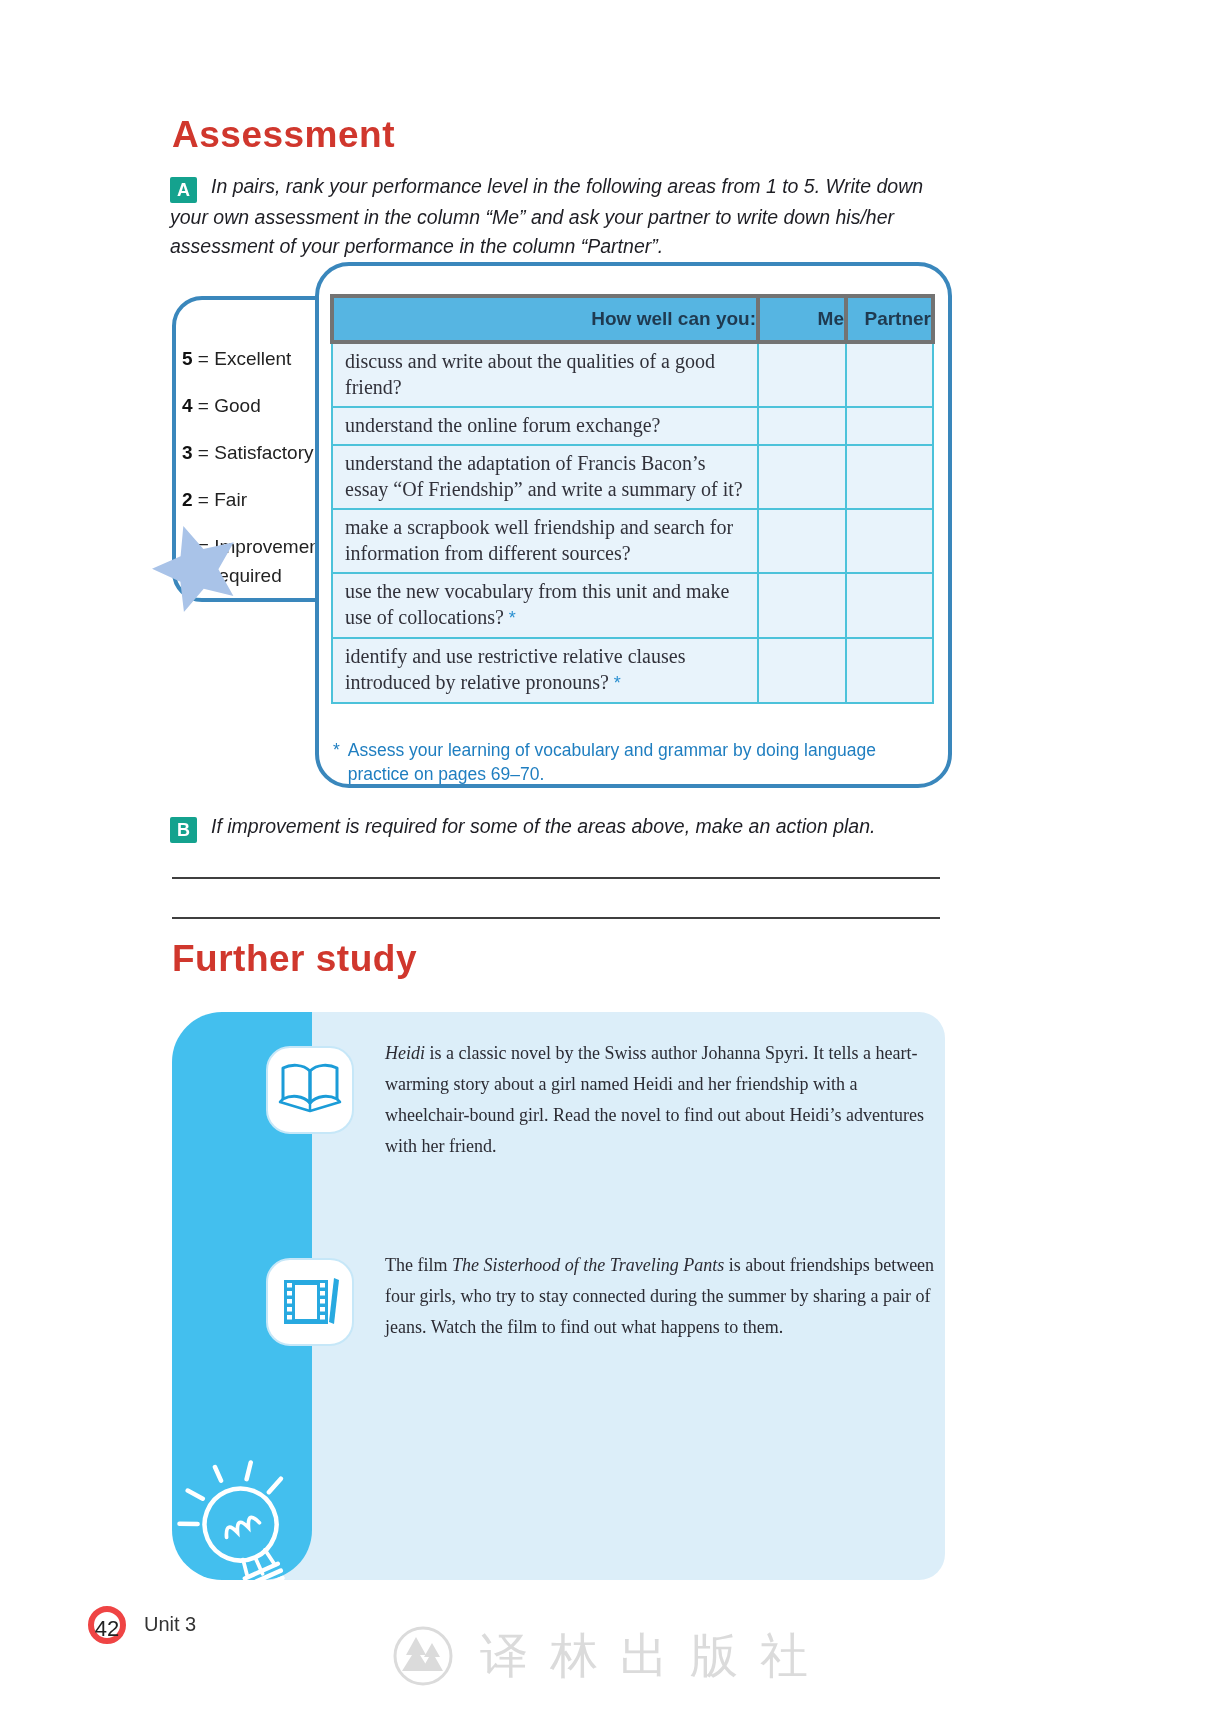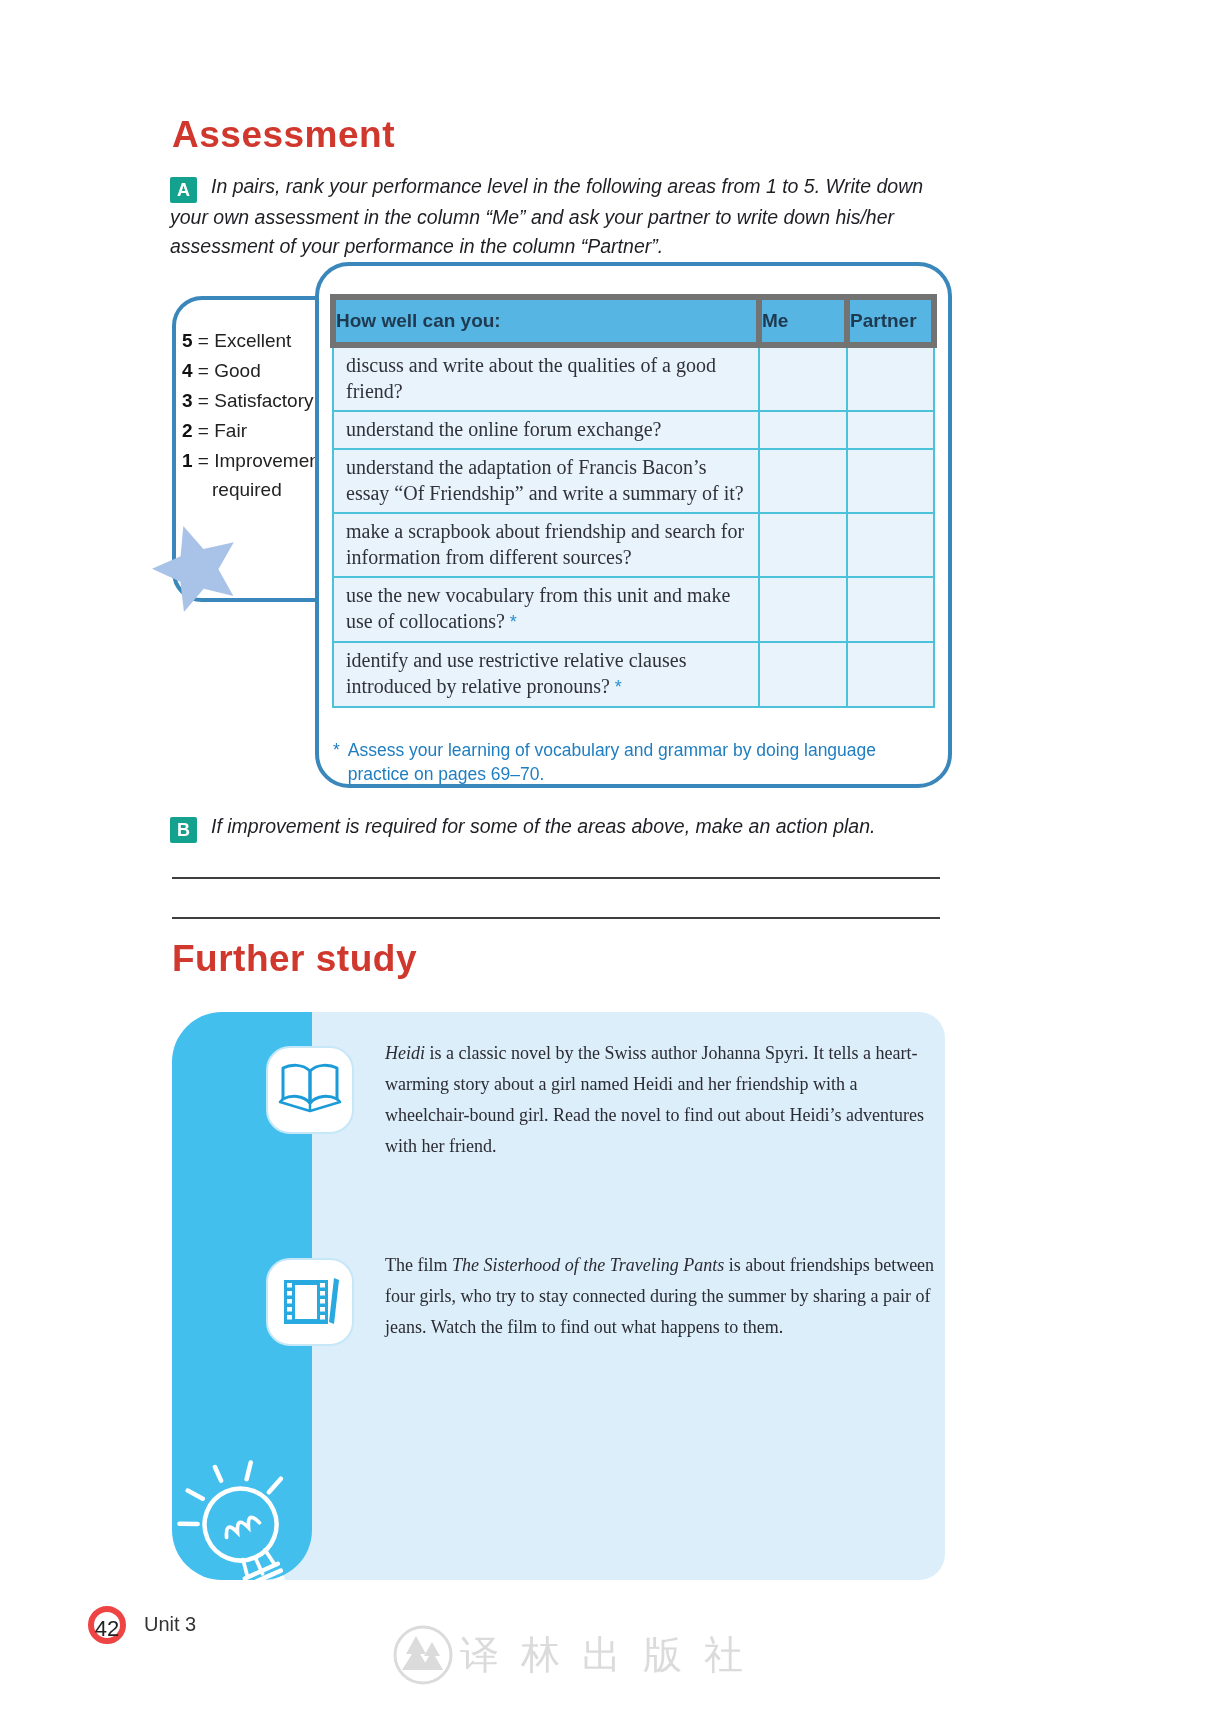--- a/index.html
+++ b/index.html
@@ -21,32 +21,32 @@
   #section-b{top:812px;}
   .badge{display:inline-block;width:27px;height:26px;margin-right:14px;
          background:#14a28e;color:#fff;font-style:normal;font-weight:bold;
          font-size:18px;text-align:center;line-height:26px;border-radius:2px;
          vertical-align:-3px;}
   
   .legend-box{position:absolute;left:172px;top:296px;width:185px;height:306px;
       border:4px solid #3a87bc;border-radius:30px;background:#fff;z-index:1;box-sizing:border-box;}
   .legend{position:absolute;left:182px;top:326px;width:158px;z-index:2;
       list-style:none;margin:0;padding:0;font-size:19px;line-height:29px;color:#222;}
-  .legend li{margin-bottom:1px;padding-left:30px;text-indent:-30px;}
+  .legend li{margin-bottom:1px;padding-left:30px;text-indent:-30px;margin-top:18px;}
   .legend b{font-weight:bold;color:#111;}
   .star{position:absolute;left:153px;top:524px;z-index:3;transform:rotate(-18deg);}
   
   .main-box{position:absolute;left:315px;top:262px;width:637px;height:526px;
       background:#fff;border:4px solid #3a87bc;border-radius:34px;z-index:2;box-sizing:border-box;}
   table.assess{position:absolute;left:11px;top:28px;width:601px;
       border-collapse:collapse;table-layout:fixed;}
   table.assess th{
       background:#56b5e2;color:#1f3a50;font-size:19px;font-weight:bold;
-      font-family:"Liberation Sans",sans-serif;height:42px;text-align:left;
-      border:6px solid #737373;padding:0;}
+      font-family:"Liberation Sans",sans-serif;height:42px;text-align:right;
+      border:4px solid #737373;padding:0;}
   table.assess td{
       background:#e8f3fb;border:2px solid #4cc2da;
       font-family:"Liberation Serif",serif;font-size:20px;line-height:26px;
       color:#31313a;padding:4px 12px 6px;vertical-align:top;}
   col.c-q{width:426px;} col.c-me{width:88px;} col.c-pt{width:87px;}
   .note-star{color:#2a8fd0;font-family:"Liberation Sans",sans-serif;font-size:18px;}
   .footnote{position:absolute;left:14px;top:472px;width:600px;display:flex;
       color:#1f7ec0;font-size:17.5px;line-height:24px;}
   .footnote .sym{margin-right:8px;}
   
@@ -65,22 +65,22 @@
       font-family:"Liberation Serif",serif;font-size:18px;line-height:31px;color:#2b2b33;}
   #fs-para-0{top:1038px;} #fs-para-1{top:1250px;}
   .fs-para .it{font-style:italic;}
   .bulb{position:absolute;left:168px;top:1455px;z-index:3;transform:rotate(-24deg);}
   
   .page-num{position:absolute;left:88px;top:1606px;width:38px;height:38px;
       border:6px solid #ef4444;border-radius:50%;box-sizing:border-box;
       text-align:center;line-height:34px;font-size:22px;color:#222;}
   .unit-label{position:absolute;left:144px;top:1613px;font-size:20px;color:#333;}
   .watermark{position:absolute;left:392px;top:1624px;display:flex;align-items:center;z-index:0;}
-  .watermark .wm-text{font-family:"Liberation Serif",serif;font-size:39px;
-      letter-spacing:22px;color:#dbdbdb;margin-left:6px;}
+  .watermark .wm-text{font-family:"Liberation Serif",serif;font-size:48px;
+      letter-spacing:22px;color:#dbdbdb;margin-left:26px;}
 </style>
 </head>
 <body>
 
 <div class="page">
 
   <h1 class="red-heading" id="assessment-heading">Assessment</h1>
 
   <div class="instr" id="section-a">
     <span class="badge">A</span><span>In pairs, rank your performance level in the following areas from 1 to 5. Write down your own assessment in the column “Me” and ask your partner to write down his/her assessment of your performance in the column “Partner”.</span>
@@ -122,21 +122,21 @@
             <td>understand the online forum exchange?</td>
             <td></td>
             <td></td>
           </tr>
           <tr>
             <td>understand the adaptation of Francis Bacon’s essay “Of Friendship” and write a summary of it?</td>
             <td></td>
             <td></td>
           </tr>
           <tr>
-            <td>make a scrapbook about friendship and search for information from different sources?</td>
+            <td>make a scrapbook well friendship and search for information from different sources?</td>
             <td></td>
             <td></td>
           </tr>
           <tr>
             <td>use the new vocabulary from this unit and make use of collocations?<span class="note-star"> *</span></td>
             <td></td>
             <td></td>
           </tr>
           <tr>
             <td>identify and use restrictive relative clauses introduced by relative pronouns?<span class="note-star"> *</span></td>

